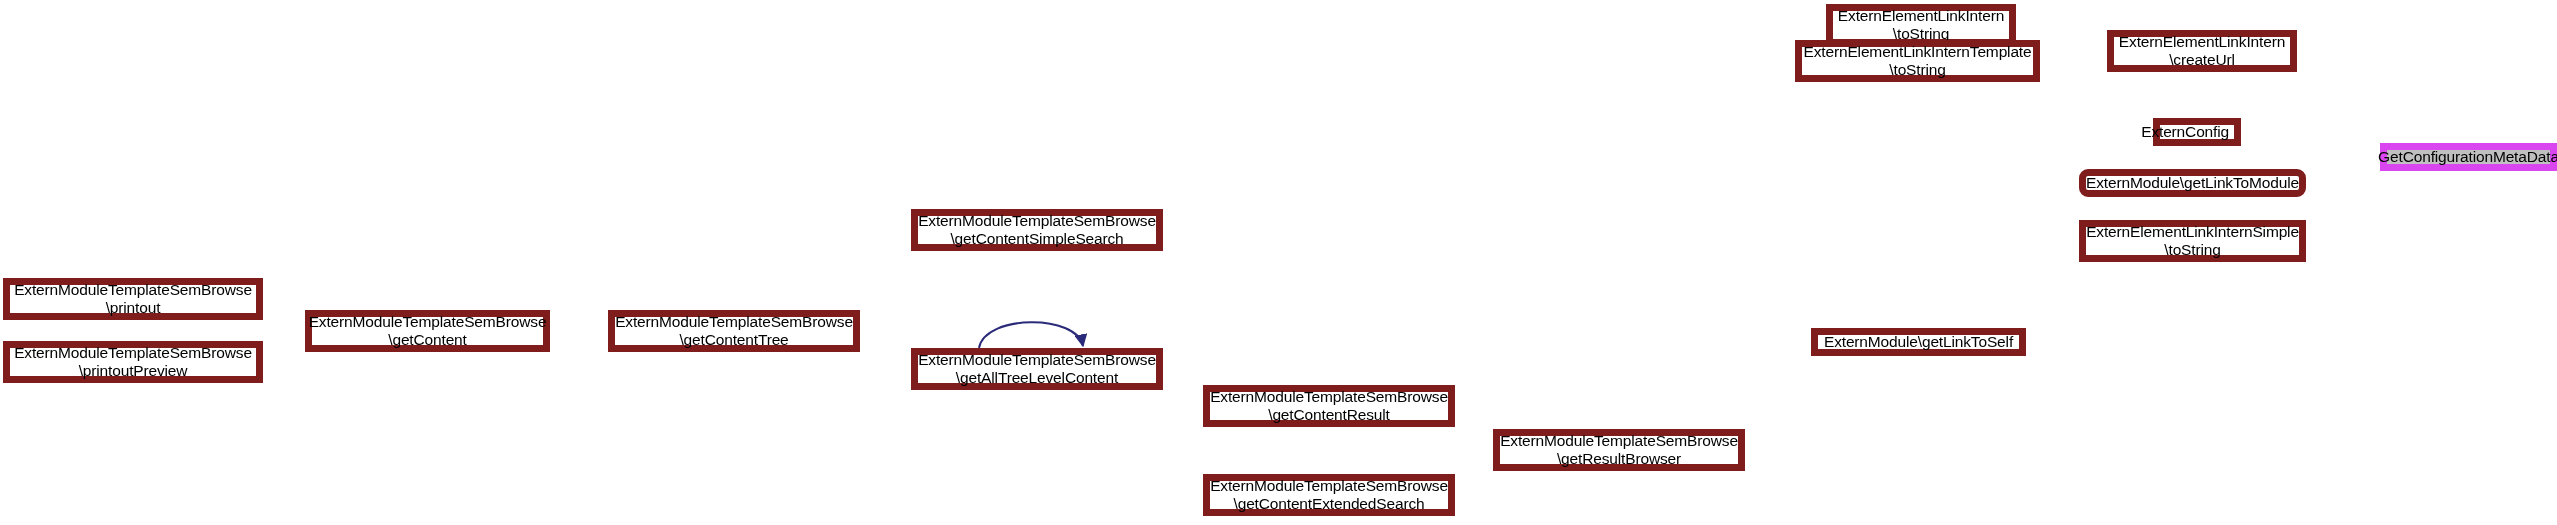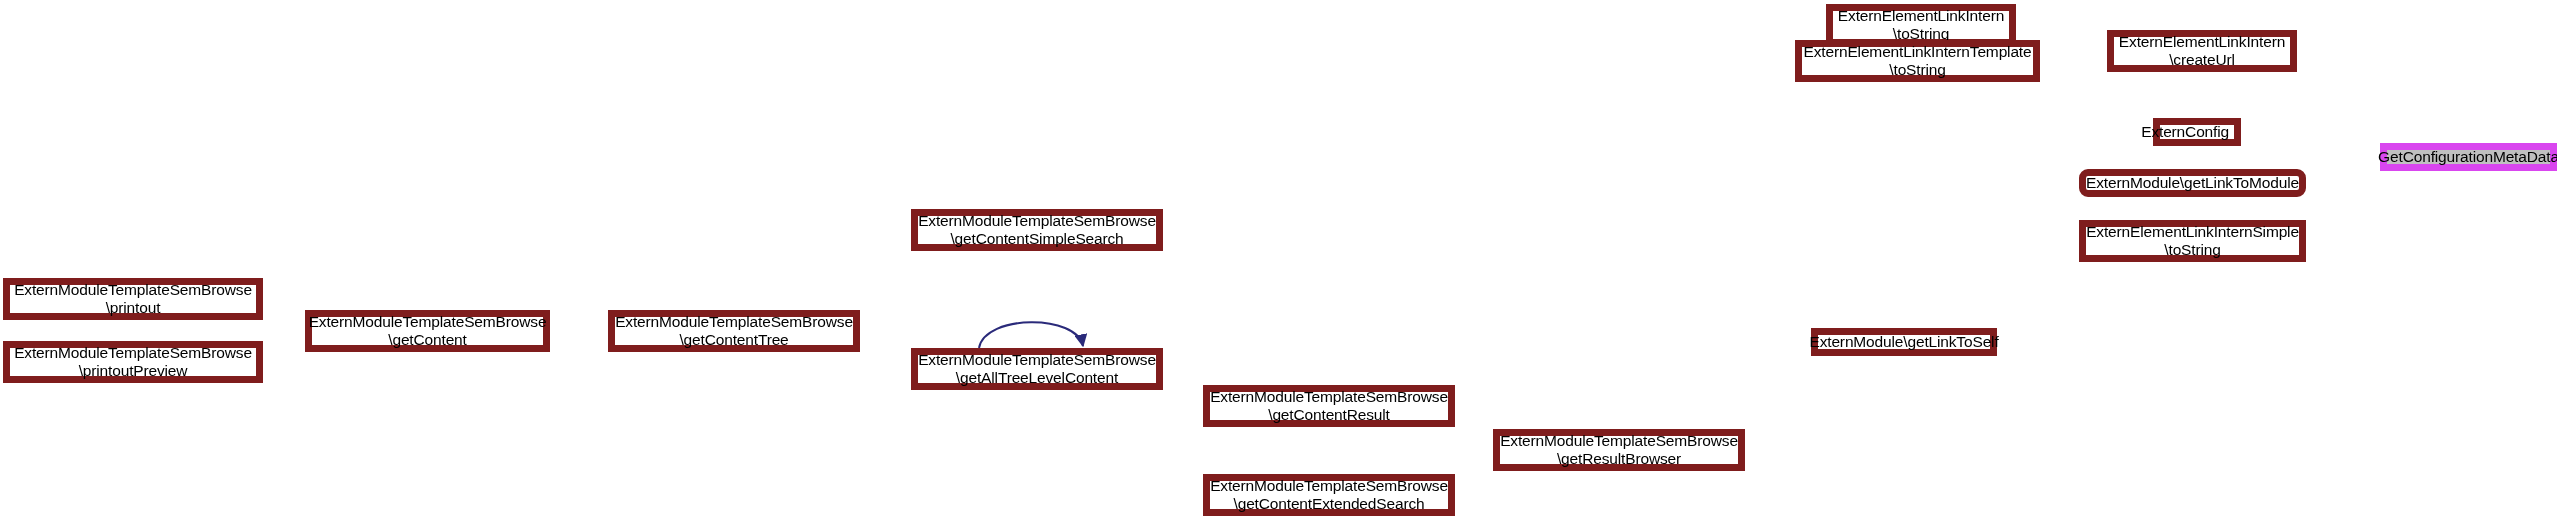--- a/index.html
+++ b/index.html
@@ -102,21 +102,21 @@
       <div class="node" style="left: 911px; top: 209px; width: 252px; height: 42px;"><span class="lbl">ExternModuleTemplateSemBrowse
 \getContentSimpleSearch</span></div>
       <div class="node" style="left: 911px; top: 348px; width: 252px; height: 42px;"><span class="lbl">ExternModuleTemplateSemBrowse
 \getAllTreeLevelContent</span></div>
       <div class="node" style="left: 1203px; top: 385px; width: 252px; height: 42px;"><span class="lbl">ExternModuleTemplateSemBrowse
 \getContentResult</span></div>
       <div class="node" style="left: 1493px; top: 429px; width: 252px; height: 42px;"><span class="lbl">ExternModuleTemplateSemBrowse
 \getResultBrowser</span></div>
       <div class="node" style="left: 1203px; top: 474px; width: 252px; height: 42px;"><span class="lbl">ExternModuleTemplateSemBrowse
 \getContentExtendedSearch</span></div>
-      <div class="node" style="left: 1811px; top: 328px; width: 186px; height: 28px;"><span class="lbl">ExternModule\getLinkToSelf</span></div>
+      <div class="node" style="left: 1811px; top: 328px; width: 215px; height: 28px;"><span class="lbl">ExternModule\getLinkToSelf</span></div>
       <div class="node" style="left: 2079px; top: 169px; width: 227px; height: 28px; border-radius: 9px;"><span class="lbl">ExternModule\getLinkToModule</span></div>
       <div class="node" style="left: 2079px; top: 220px; width: 227px; height: 42px;"><span class="lbl">ExternElementLinkInternSimple
 \toString</span></div>
       <div class="node" style="left: 2153px; top: 118px; width: 88px; height: 28px; justify-content: flex-end;"><span class="lbl">ExternConfig</span></div>
       <div class="node" style="left: 1826px; top: 4px; width: 190px; height: 42px;"><span class="lbl">ExternElementLinkIntern
 \toString</span></div>
       <div class="node" style="left: 1795px; top: 40px; width: 245px; height: 42px;"><span class="lbl">ExternElementLinkInternTemplate
 \toString</span></div>
       <div class="node" style="left: 2107px; top: 30px; width: 190px; height: 42px;"><span class="lbl">ExternElementLinkIntern
 \createUrl</span></div>

